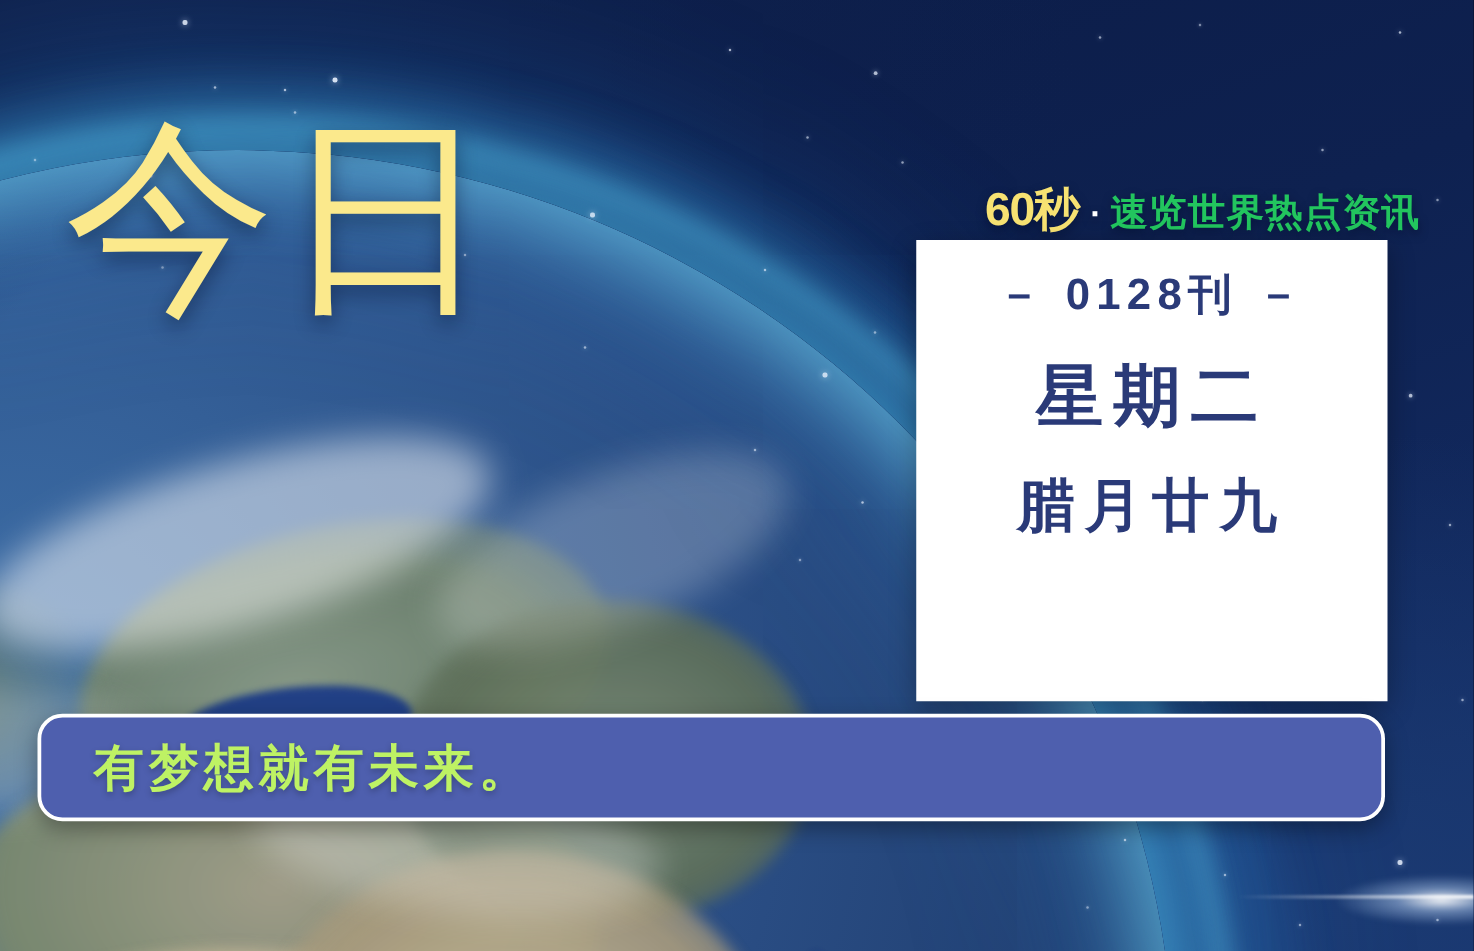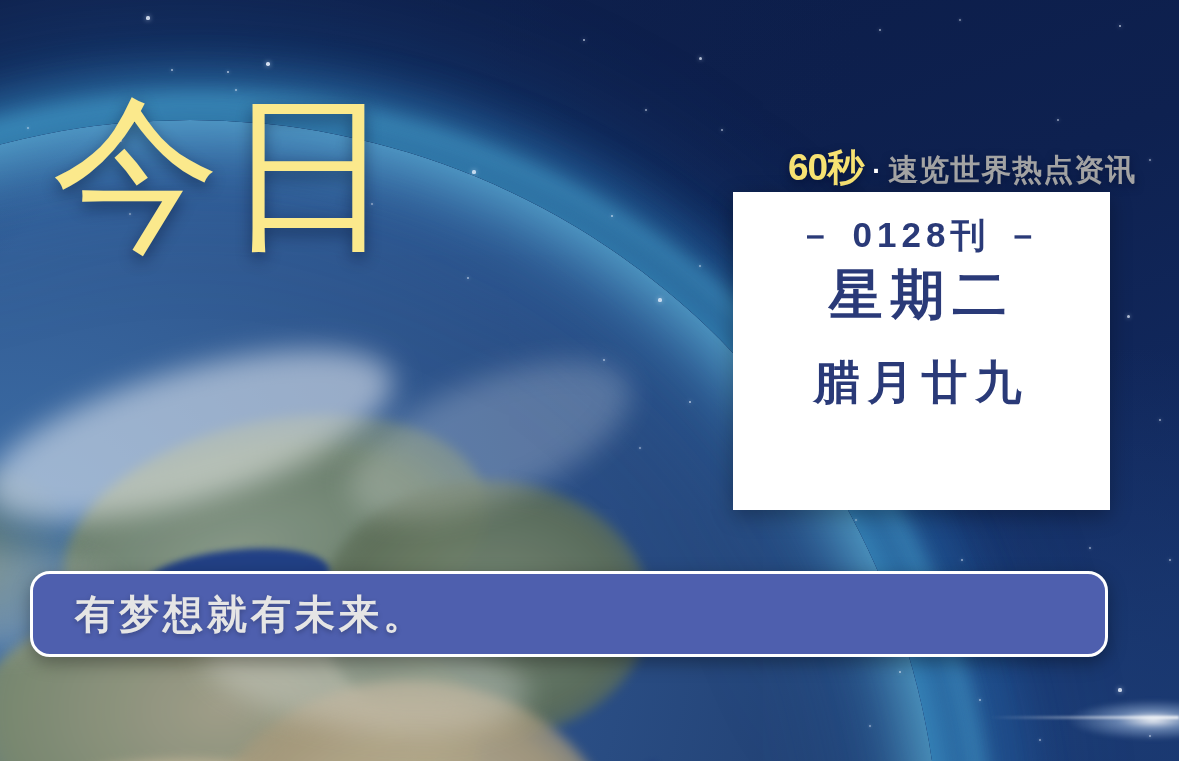--- a/index.html
+++ b/index.html
@@ -196,32 +196,32 @@
     color: #f7e272;
     font-size: 37px;
     letter-spacing: -1px;
   }
   .subtitle .dot {
     color: #ffffff;
     font-size: 27px;
     margin: 0 7px 0 9px;
   }
   .subtitle .tag {
-    color: #a3a3a3;
+    color: #22c55e;
     font-size: 30px;
     letter-spacing: 1px;
   }
 
   
   .card {
     position: absolute;
     left: 733px;
     top: 192px;
     width: 377px;
-    height: 318px;
+    height: 369px;
     background: #ffffff;
     color: #2a3a78;
     text-align: center;
     box-shadow: 0 6px 20px rgba(0,0,0,0.3);
     display: flex;
     flex-direction: column;
     align-items: center;
     justify-content: flex-start;
     padding-top: 14px;
     box-sizing: border-box;
@@ -229,20 +229,21 @@
   .card .issue {
     font-size: 35px;
     font-weight: bold;
     letter-spacing: 5px;
     margin-top: 6px;
   }
   .card .weekday {
     font-size: 54px;
     font-weight: bold;
     letter-spacing: 8px;
+    margin-top: 22px;
   }
   .card .lunar {
     font-size: 46px;
     font-weight: bold;
     letter-spacing: 8px;
     margin-top: 20px;
   }
 
   
   .banner {
@@ -253,21 +254,21 @@
     height: 86px;
     background: #4e5fae;
     border: 3px solid #ffffff;
     border-radius: 20px;
     box-sizing: border-box;
     display: flex;
     align-items: center;
     box-shadow: 0 6px 18px rgba(0,0,0,0.35);
   }
   .banner .slogan {
-    color: #e5e5e5;
+    color: #bef264;
     font-size: 40px;
     font-weight: bold;
     letter-spacing: 4px;
     margin-left: 42px;
     text-shadow: 0 2px 5px rgba(0,0,0,0.25);
   }
 </style>
 </head>
 <body>
 

